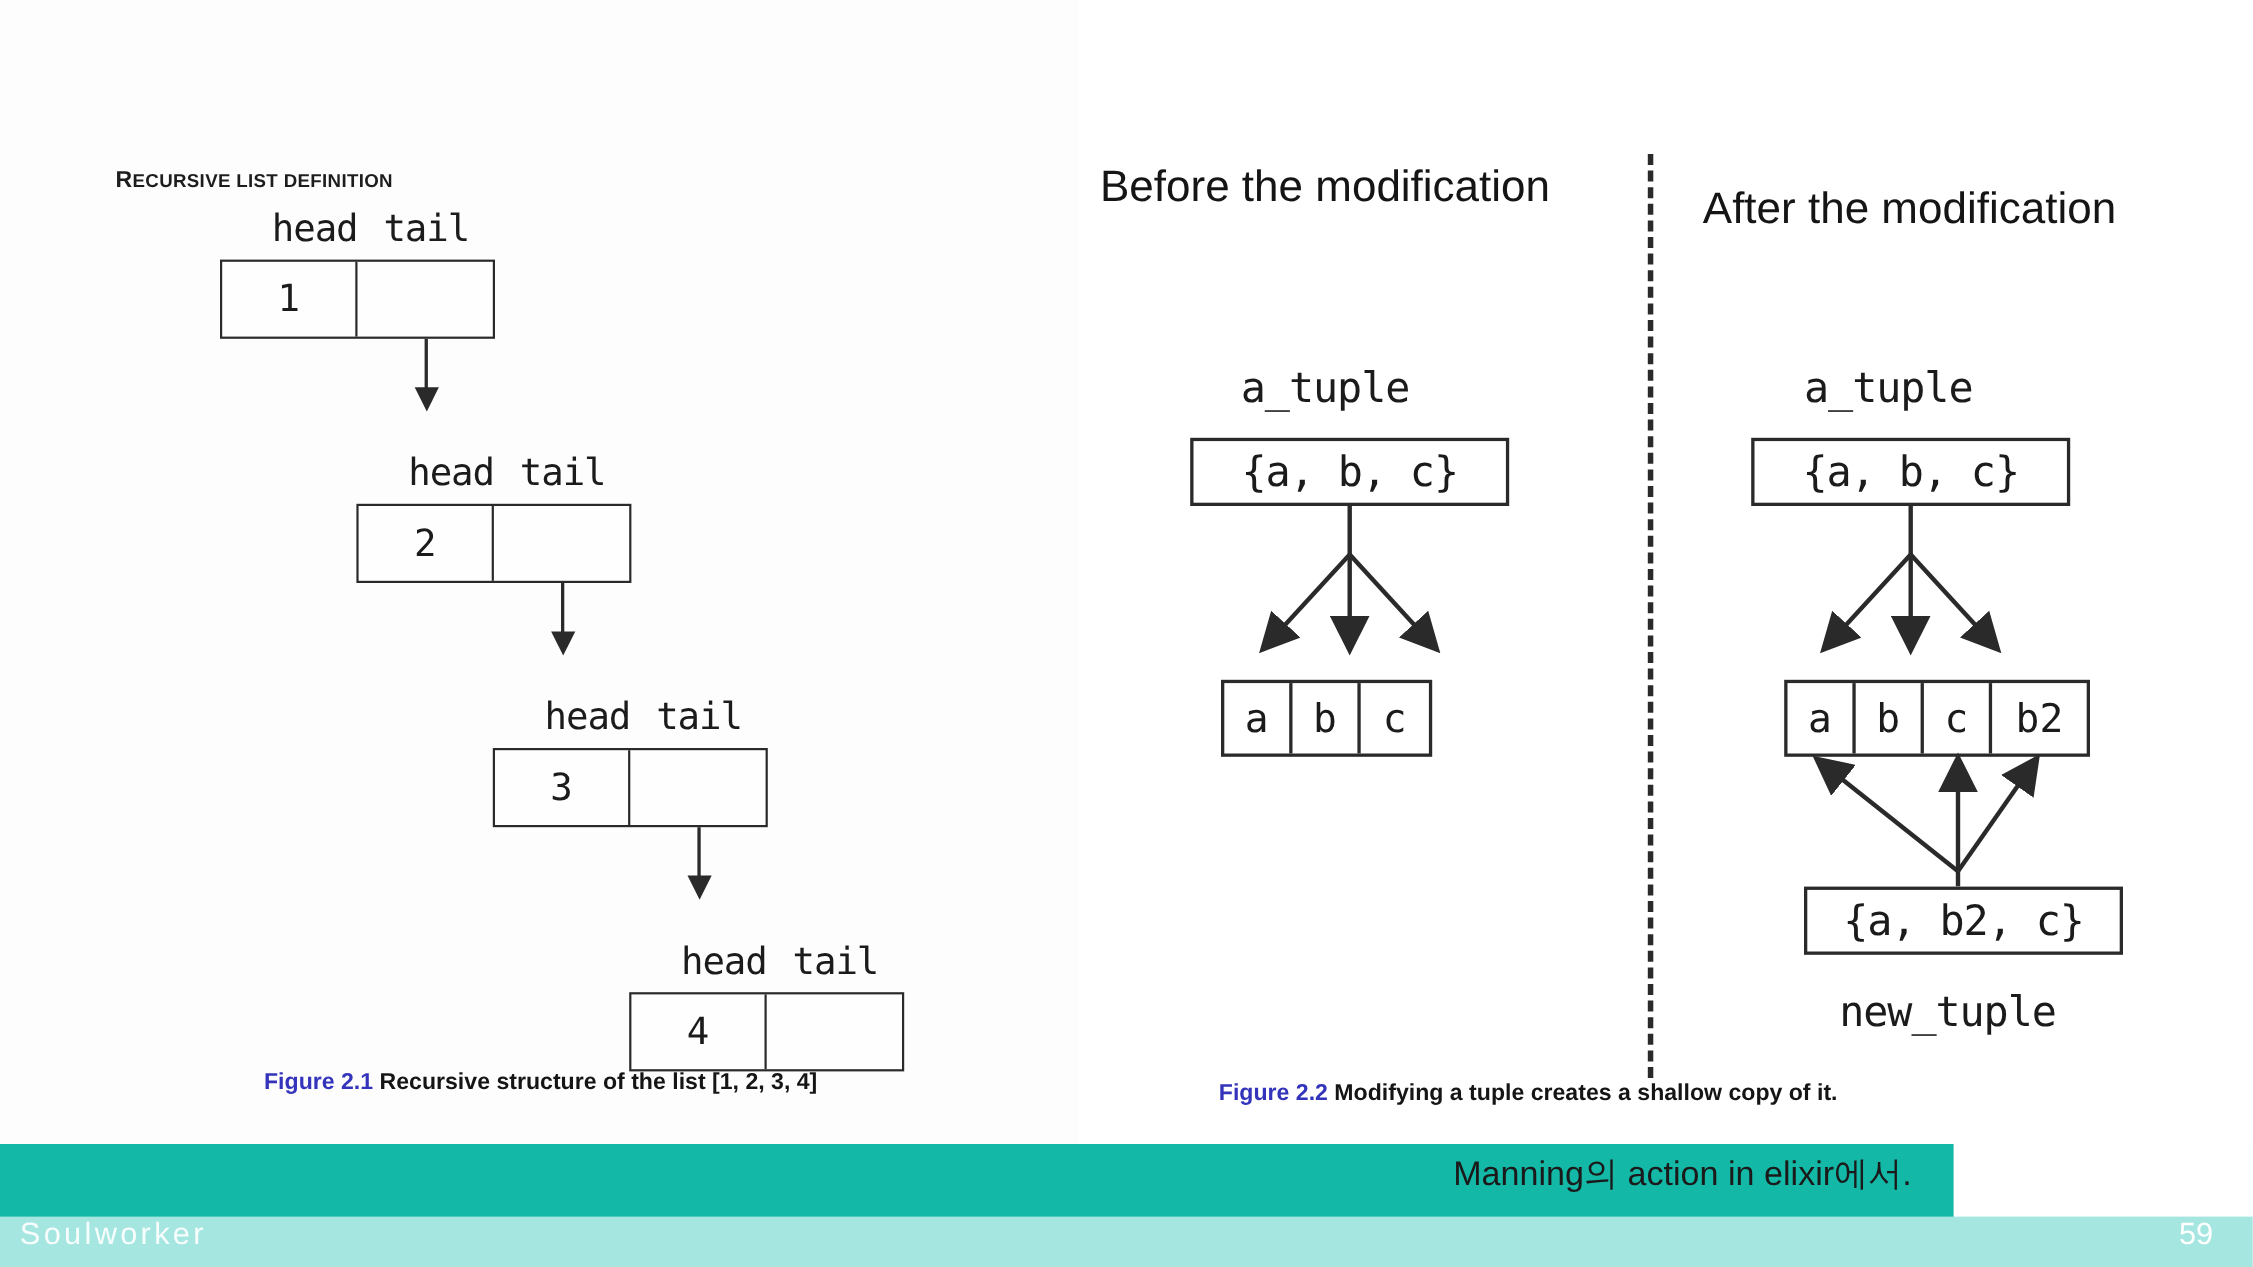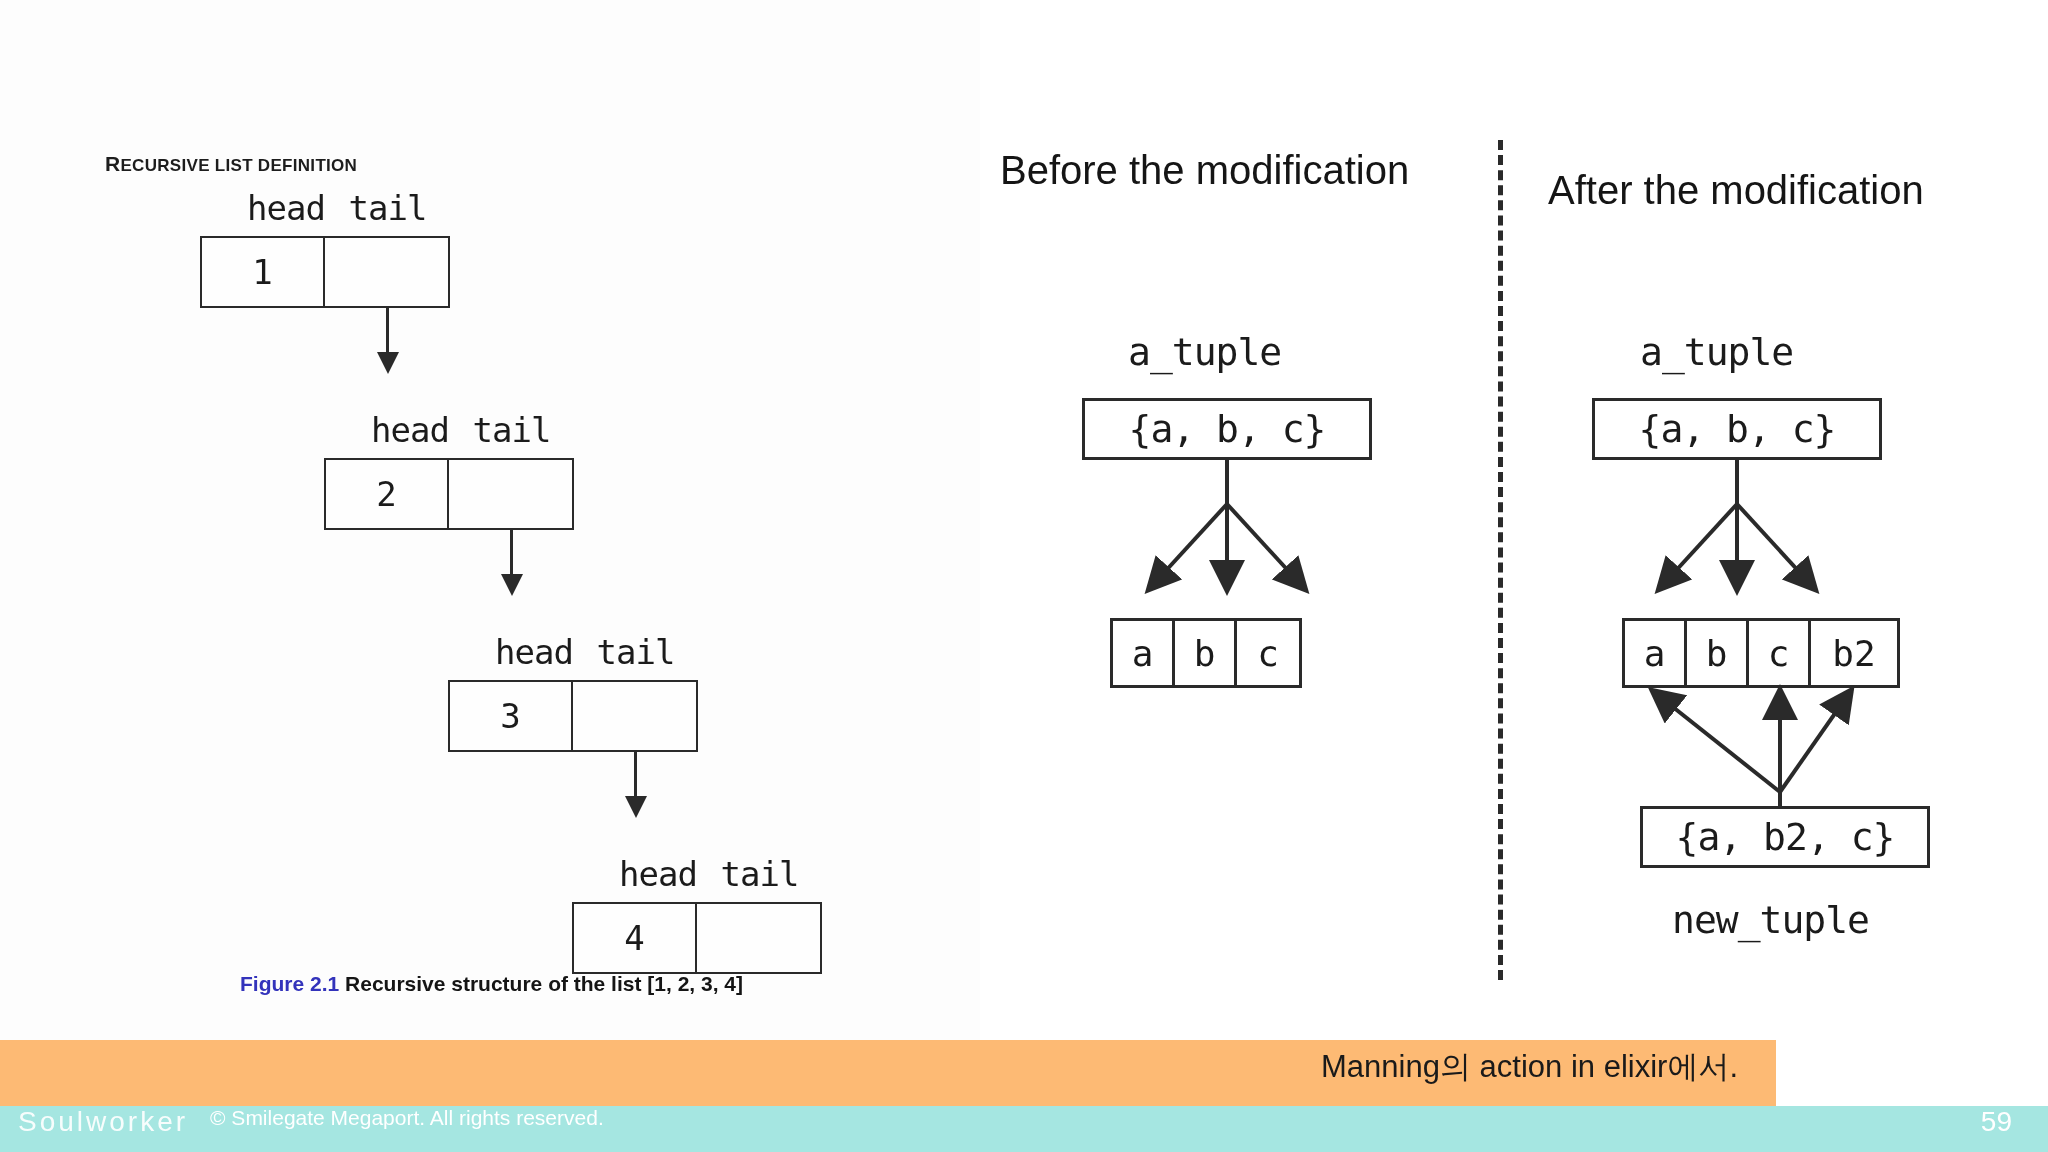--- a/index.html
+++ b/index.html
@@ -5,21 +5,21 @@
   * { box-sizing: border-box; margin: 0; padding: 0; }
   html, body {
     width: 2048px; height: 1152px;
     background: #ffffff;
     font-family: "Liberation Sans", sans-serif;
     overflow: hidden;
   }
   #slide {
     position: relative;
     width: 1776px; height: 1152px;
-    background: #fdba74;
+    background: #14b8a6;
   }
 
   
   #fig1-panel {
     position: absolute;
     left: 0px; top: 0px;
     width: 980px; height: 1040px;
     background: #fdfdfd;
   }
   #fig1-title {
@@ -309,22 +309,24 @@
     <line x1="158" y1="104" x2="158" y2="118" stroke="#2a2a2a" stroke-width="4"></line>
     <line x1="158" y1="104" x2="32" y2="4" stroke="#2a2a2a" stroke-width="4" marker-end="url(#ah3)"></line>
     <line x1="158" y1="104" x2="158" y2="4" stroke="#2a2a2a" stroke-width="4" marker-end="url(#ah3)"></line>
     <line x1="158" y1="104" x2="228" y2="4" stroke="#2a2a2a" stroke-width="4" marker-end="url(#ah3)"></line>
   </svg>
 
   <div class="tuple-box" style="left:1640px; top:806px; width:290px; height:62px;">{a, b2, c}</div>
 
   <div class="mono-label" style="left:1672px; top:898px;">new_tuple</div>
 
+  <div class="fig-caption" style="left:1108px; top:982px;">
+    <span class="fignum">Figure 2.2</span><span> Modifying a tuple creates a shallow copy of it.</span>
+  </div>
 
   <div id="credit">Manning의 action in elixir에서.</div>
 
   <div id="footer">
     <span id="brand">Soulworker</span>
-    <span id="copyright">© Smilegate Megaport. All rights reserved.</span>
     <span id="pagenum">59</span>
   </div>
 
 </div>
 
 </body></html>

